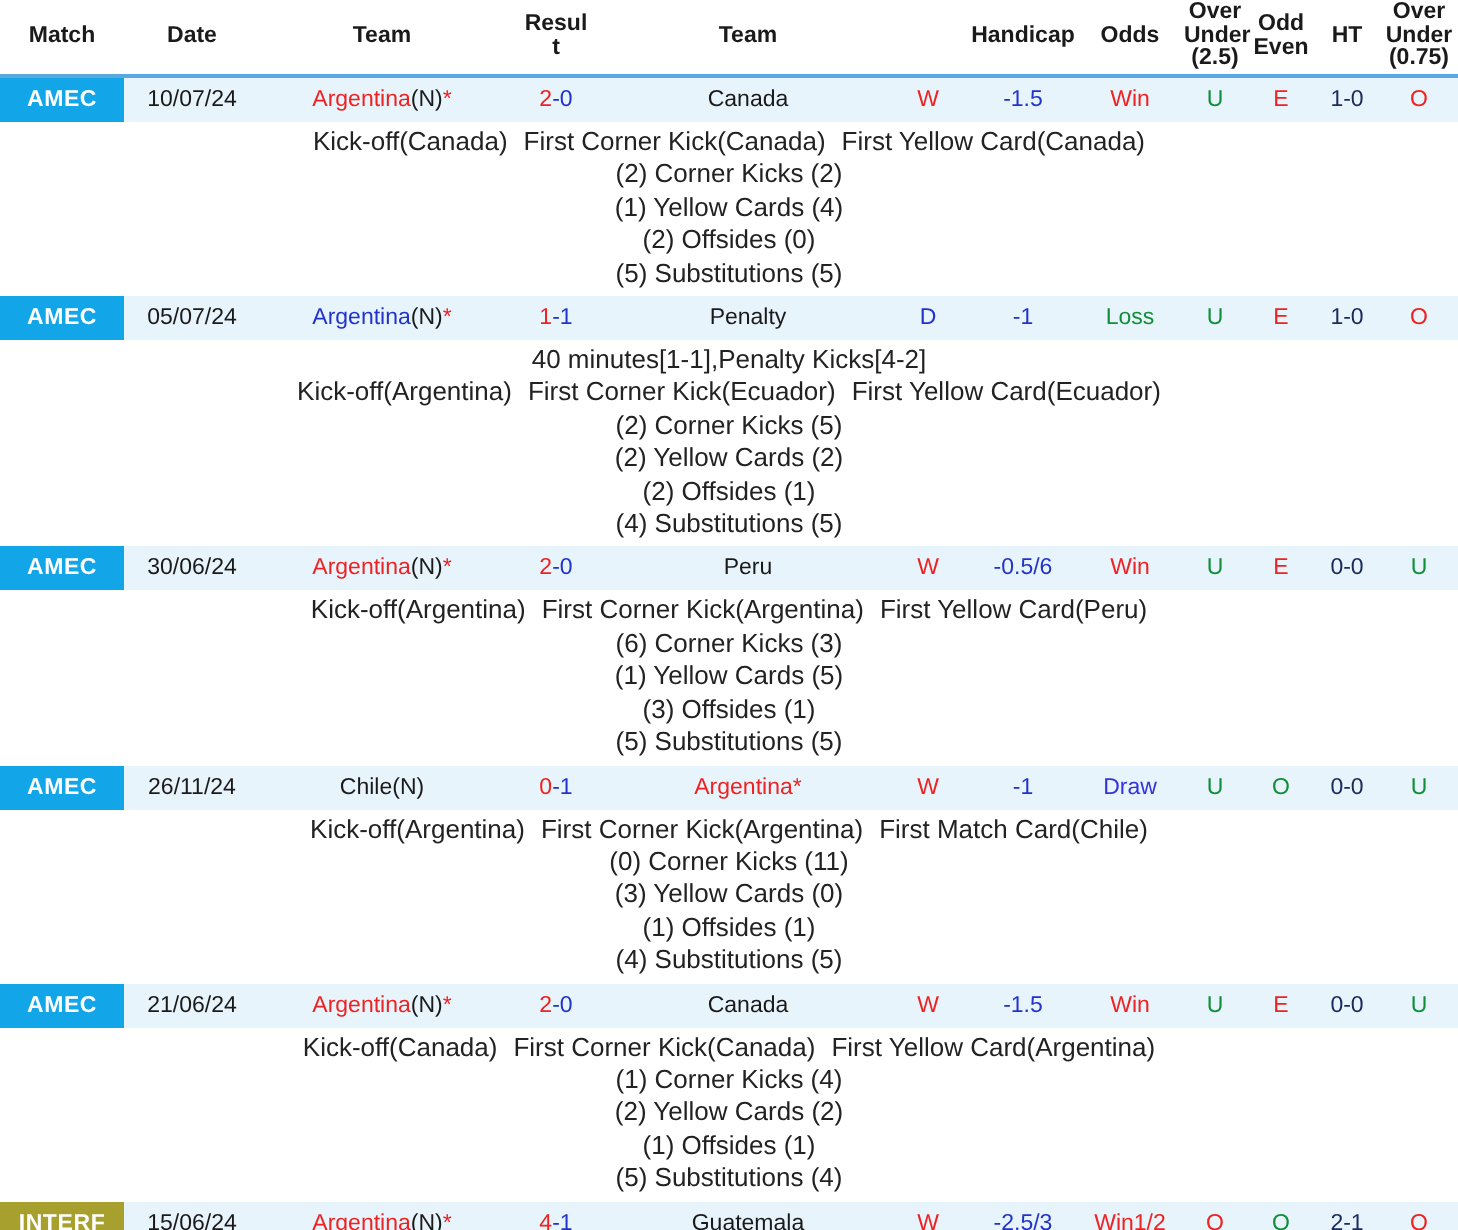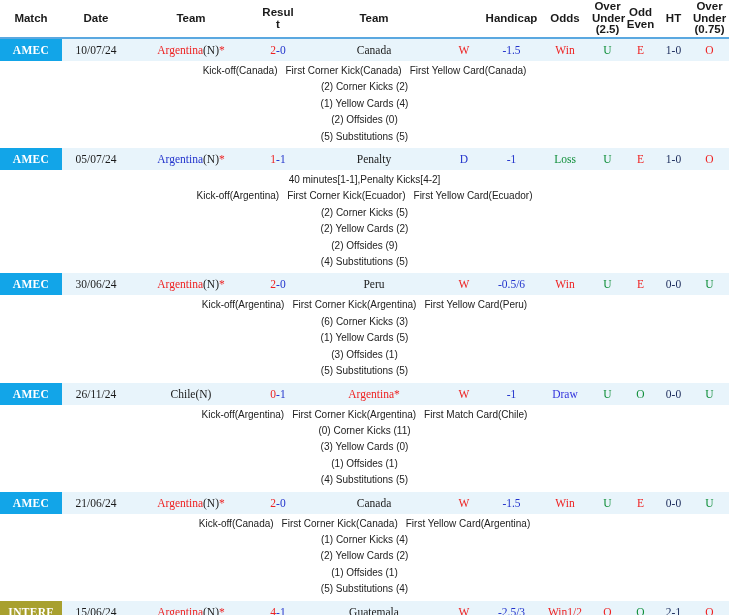--- a/index.html
+++ b/index.html
@@ -22,21 +22,21 @@
     font-size:11.5px;
     font-weight:bold;
     color:#1a1a1a;
     text-align:center;
     vertical-align:middle;
     line-height:11.5px;
     padding:0 1px;
   }
 
   
-  .mrow{height:22px;font-family:Liberation Serif, serif;}
+  .mrow{height:22px;}
   .mrow td{
     font-size:11.5px;
     text-align:center;
     vertical-align:middle;
     white-space:nowrap;
     overflow:hidden;
   }
   .bg-a{background:#e8f4fb;}
 
   
@@ -66,21 +66,21 @@
   .c-purple{color:#3333dd;}
 
   
   .drow td{
     background:#ffffff;
     padding:2px 0 3px 0;
   }
   .detail{
     text-align:center;
     color:#222222;
-    font-size:10px;
+    font-size:13px;
     line-height:16.4px;
   }
   .detail .firsts span{margin:0 4px;}
 </style>
 </head>
 <body>
 
 <table class="table">
   <colgroup>
     <col style="width:62px">
@@ -172,21 +172,21 @@
         <td class="c-dark">1-0</td>
         <td class="c-red">O</td>
       </tr>
       <tr class="drow">
         <td colspan="12">
           <div class="detail">
             <div>40 minutes[1-1],Penalty Kicks[4-2]</div>
             <div class="firsts"><span>Kick-off(Argentina)</span><span>First Corner Kick(Ecuador)</span><span>First Yellow Card(Ecuador)</span></div>
             <div>(2) Corner Kicks (5)</div>
             <div>(2) Yellow Cards (2)</div>
-            <div>(2) Offsides (9)</div>
+            <div>(2) Offsides (1)</div>
             <div>(4) Substitutions (5)</div>
           </div>
         </td>
       </tr>
       <tr class="mrow bg-a">
         <td>
           <span class="badge lg-amec">AMEC</span>
         </td>
         <td class="date">30/06/24</td>
         <td><span class="tm-red">Argentina</span><span class="tm-dark">(N)</span><span class="star">*</span></td>

